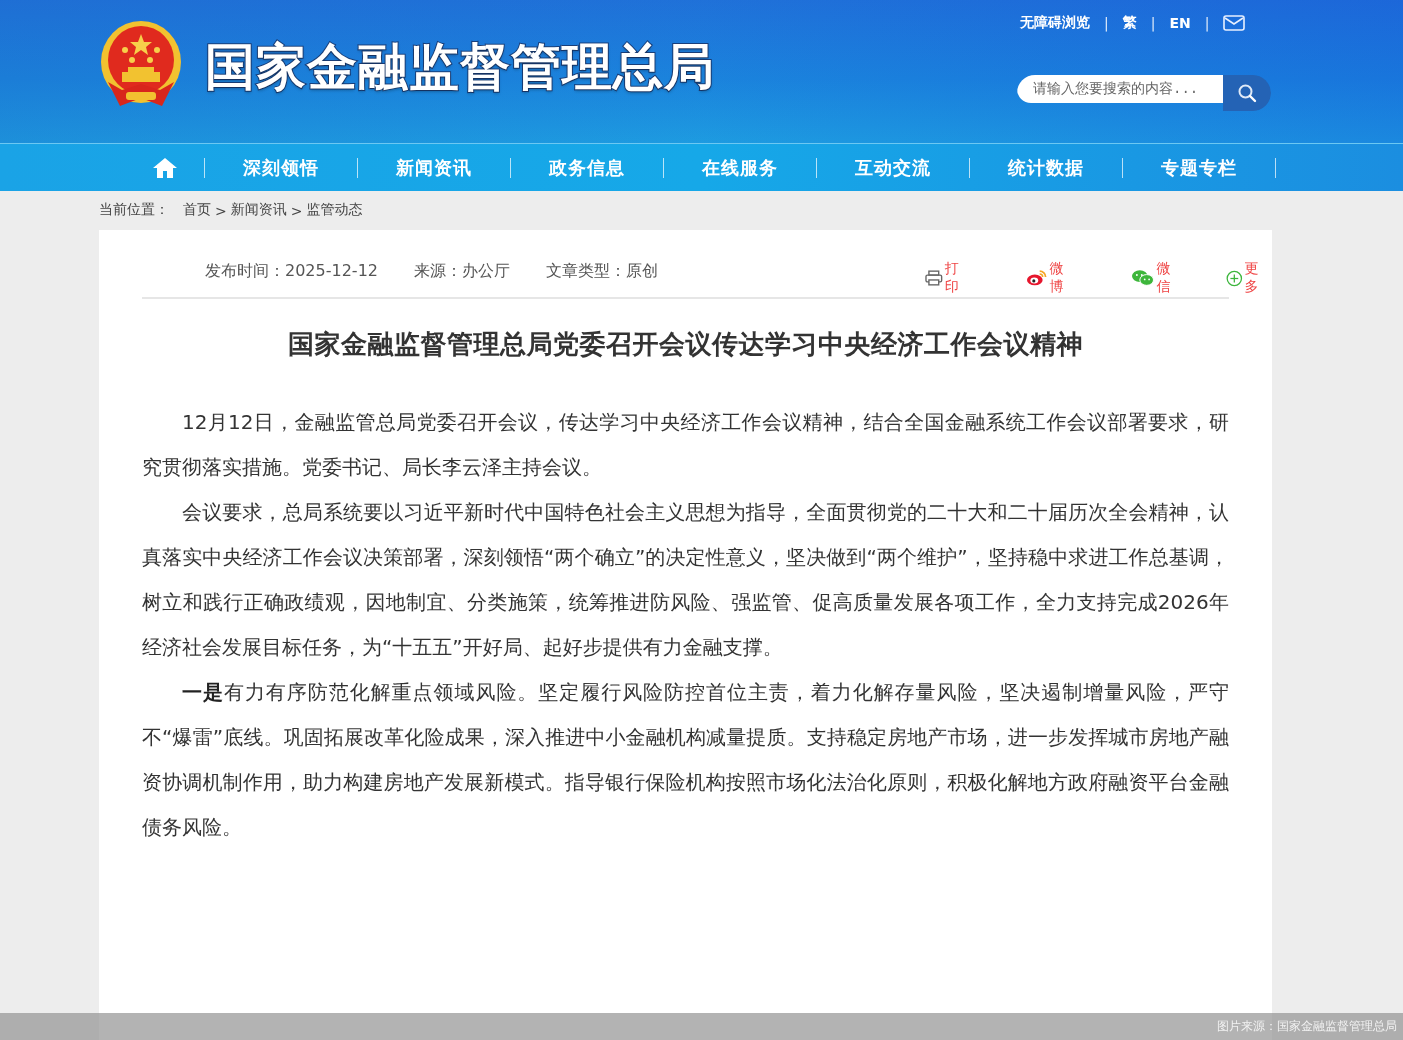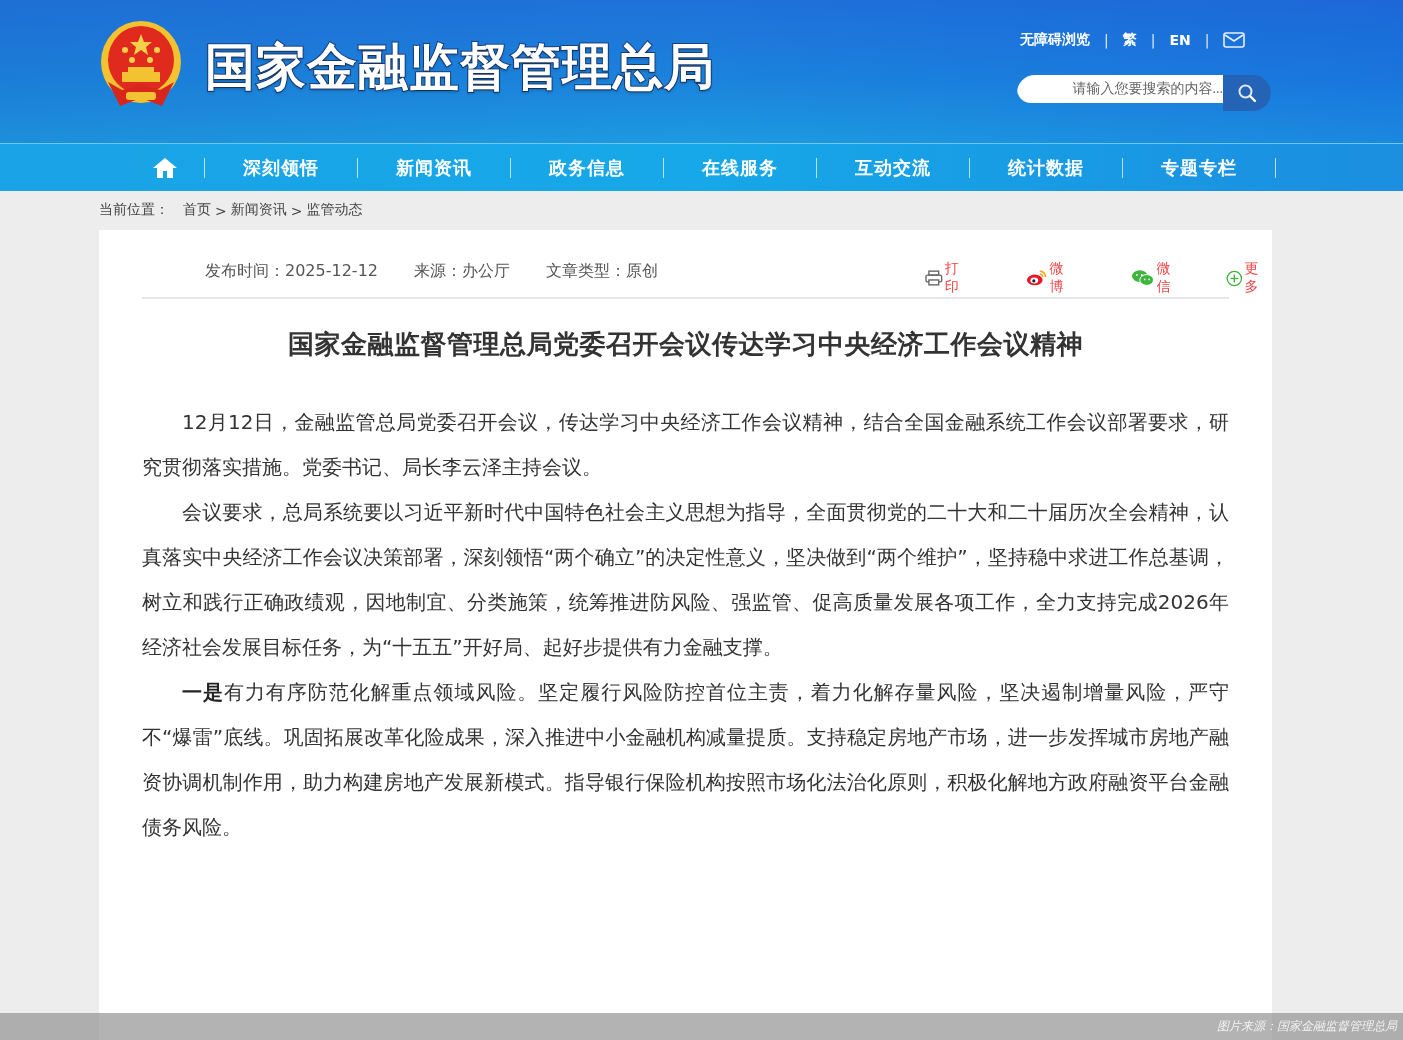--- a/index.html
+++ b/index.html
@@ -27,36 +27,35 @@
     position: absolute; left: 205px; top: 34px;
     font-family: "DejaVu Sans", sans-serif;
     font-size: 50px; font-weight: bold; letter-spacing: 1px;
     color: #ffffff;
     -webkit-text-stroke: 2px #1a3f7a;
     paint-order: stroke fill;
     text-shadow: 0 2px 3px rgba(0,0,0,0.25);
     white-space: nowrap;
   }
   .top-links {
-    position: absolute; left: 1020px; top: 30px; height: 20px;
+    position: absolute; left: 1020px; top: 13px; height: 20px;
     display: flex; align-items: center; color: #fff; font-size: 14px; font-weight: bold;
   }
   .top-links .sep { margin: 0 14px; opacity: 0.85; font-weight: normal; }
   .top-links span.link { cursor: pointer; }
   .mail-icon { width: 22px; height: 16px; display: inline-block; }
   .search {
     position: absolute; left: 1017px; top: 75px; width: 254px; height: 36px;
     display: flex; border-radius: 18px; overflow: hidden;
   }
   .search input {
     width: 206px; height: 28px; border: none; outline: none;
     padding-left: 16px; font-size: 14px; color: #555; background: #fff;
     border-radius: 18px 0 0 18px;
-    font-family: Liberation Serif, serif;
-    text-align: right;
+    font-family: Liberation Mono, monospace;
   }
   .search input::placeholder { color: #666; }
   .search-btn {
     width: 48px; height: 36px; background: #2463b5;
     display: flex; align-items: center; justify-content: center;
     border-radius: 0 18px 18px 0; cursor: pointer;
   }
   
   .nav {
     position: absolute; left: 0; top: 143px; width: 1403px; height: 48px;
@@ -106,21 +105,20 @@
   .article-body {
     position: absolute; left: 43px; top: 170px; width: 1087px;
     font-size: 20px; line-height: 45px; color: #333; text-align: justify;
   }
   .article-body p { text-indent: 2em; }
   .article-body b { font-weight: bold; color: #222; }
   
   .credit-bar {
     position: absolute; left: 0; top: 1013px; width: 1403px; height: 27px;
     background: rgba(150,150,150,0.72);
-    font-style: italic;
   }
   .credit-text {
     position: absolute; right: 6px; top: 5px; font-size: 12px; color: #f2f2f2;
   }
 </style>
 </head>
 <body>
 
 <div class="header">
   <svg class="emblem" viewBox="0 0 86 92">

